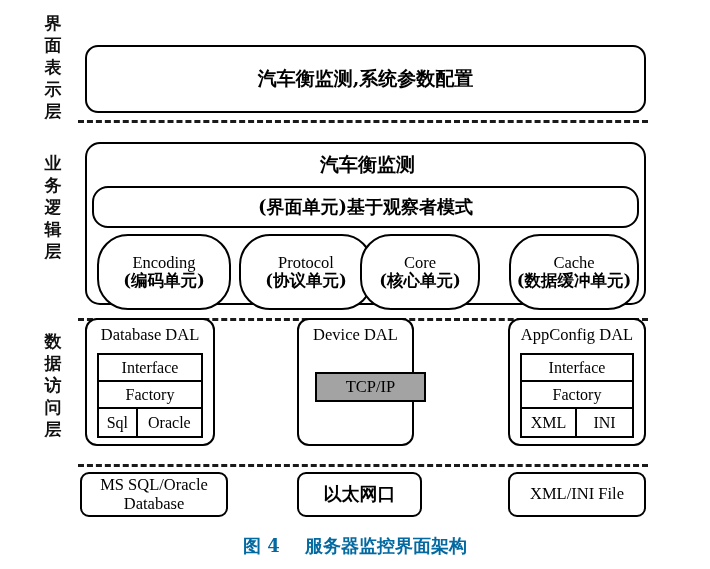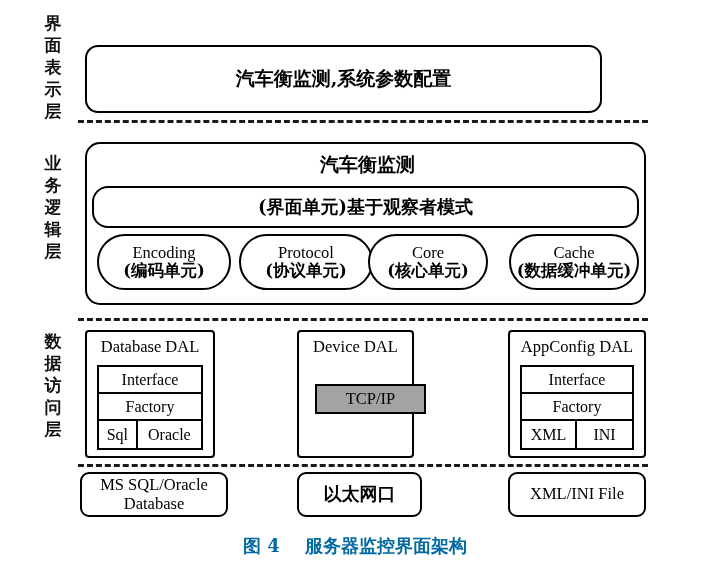--- a/index.html
+++ b/index.html
@@ -66,21 +66,21 @@
     align-items: center;
     justify-content: center;
     text-align: center;
   }
 
   .cn { font-family: "DejaVu Serif", "Liberation Serif", serif; }
 
   
   #presentation-box {
     left: 85px; top: 45px;
-    width: 517px; height: 68px;
+    width: 561px; height: 68px;
     border-radius: 13px;
     font-size: 19px;
     font-weight: 600;
   }
 
   
   #business-box {
     left: 85px; top: 142px;
     width: 561px; height: 163px;
     border-radius: 15px;
@@ -101,51 +101,51 @@
     font-weight: 600;
   }
 
   
   .unit-capsule {
     position: absolute;
     box-sizing: border-box;
     border: 2.2px solid #000;
     background: #fff;
     top: 234px;
-    height: 56px;
+    height: 76px;
     border-radius: 31px;
     display: flex;
     flex-direction: column;
     align-items: center;
     justify-content: center;
     line-height: 1.12;
   }
   .unit-capsule .unit-en {
     font-size: 16.5px;
     font-family: "Liberation Serif", serif;
   }
   .unit-capsule .unit-cn {
     font-size: 16.5px;
     font-family: "DejaVu Serif", serif;
     font-weight: 600;
   }
   #unit-encoding { left: 97px;  width: 134px; }
   #unit-protocol { left: 239px; width: 134px; }
-  #unit-core     { left: 368px; width: 120px; }
+  #unit-core     { left: 360px; width: 120px; }
   #unit-cache    { left: 509px; width: 130px; }
 
   
   .dal-box {
     position: absolute;
     box-sizing: border-box;
     border: 2.2px solid #000;
     background: #fff;
-    top: 330px;
+    top: 318px;
     height: 128px;
-    border-radius: 4px;
+    border-radius: 12px;
   }
   #dal-database { left: 85px;  width: 130px; }
   #dal-device   { left: 297px; width: 117px; }
   #dal-appconfig{ left: 508px; width: 138px; }
 
   .dal-title {
     position: absolute;
     left: 0; top: 5px;
     width: 100%;
     text-align: center;

